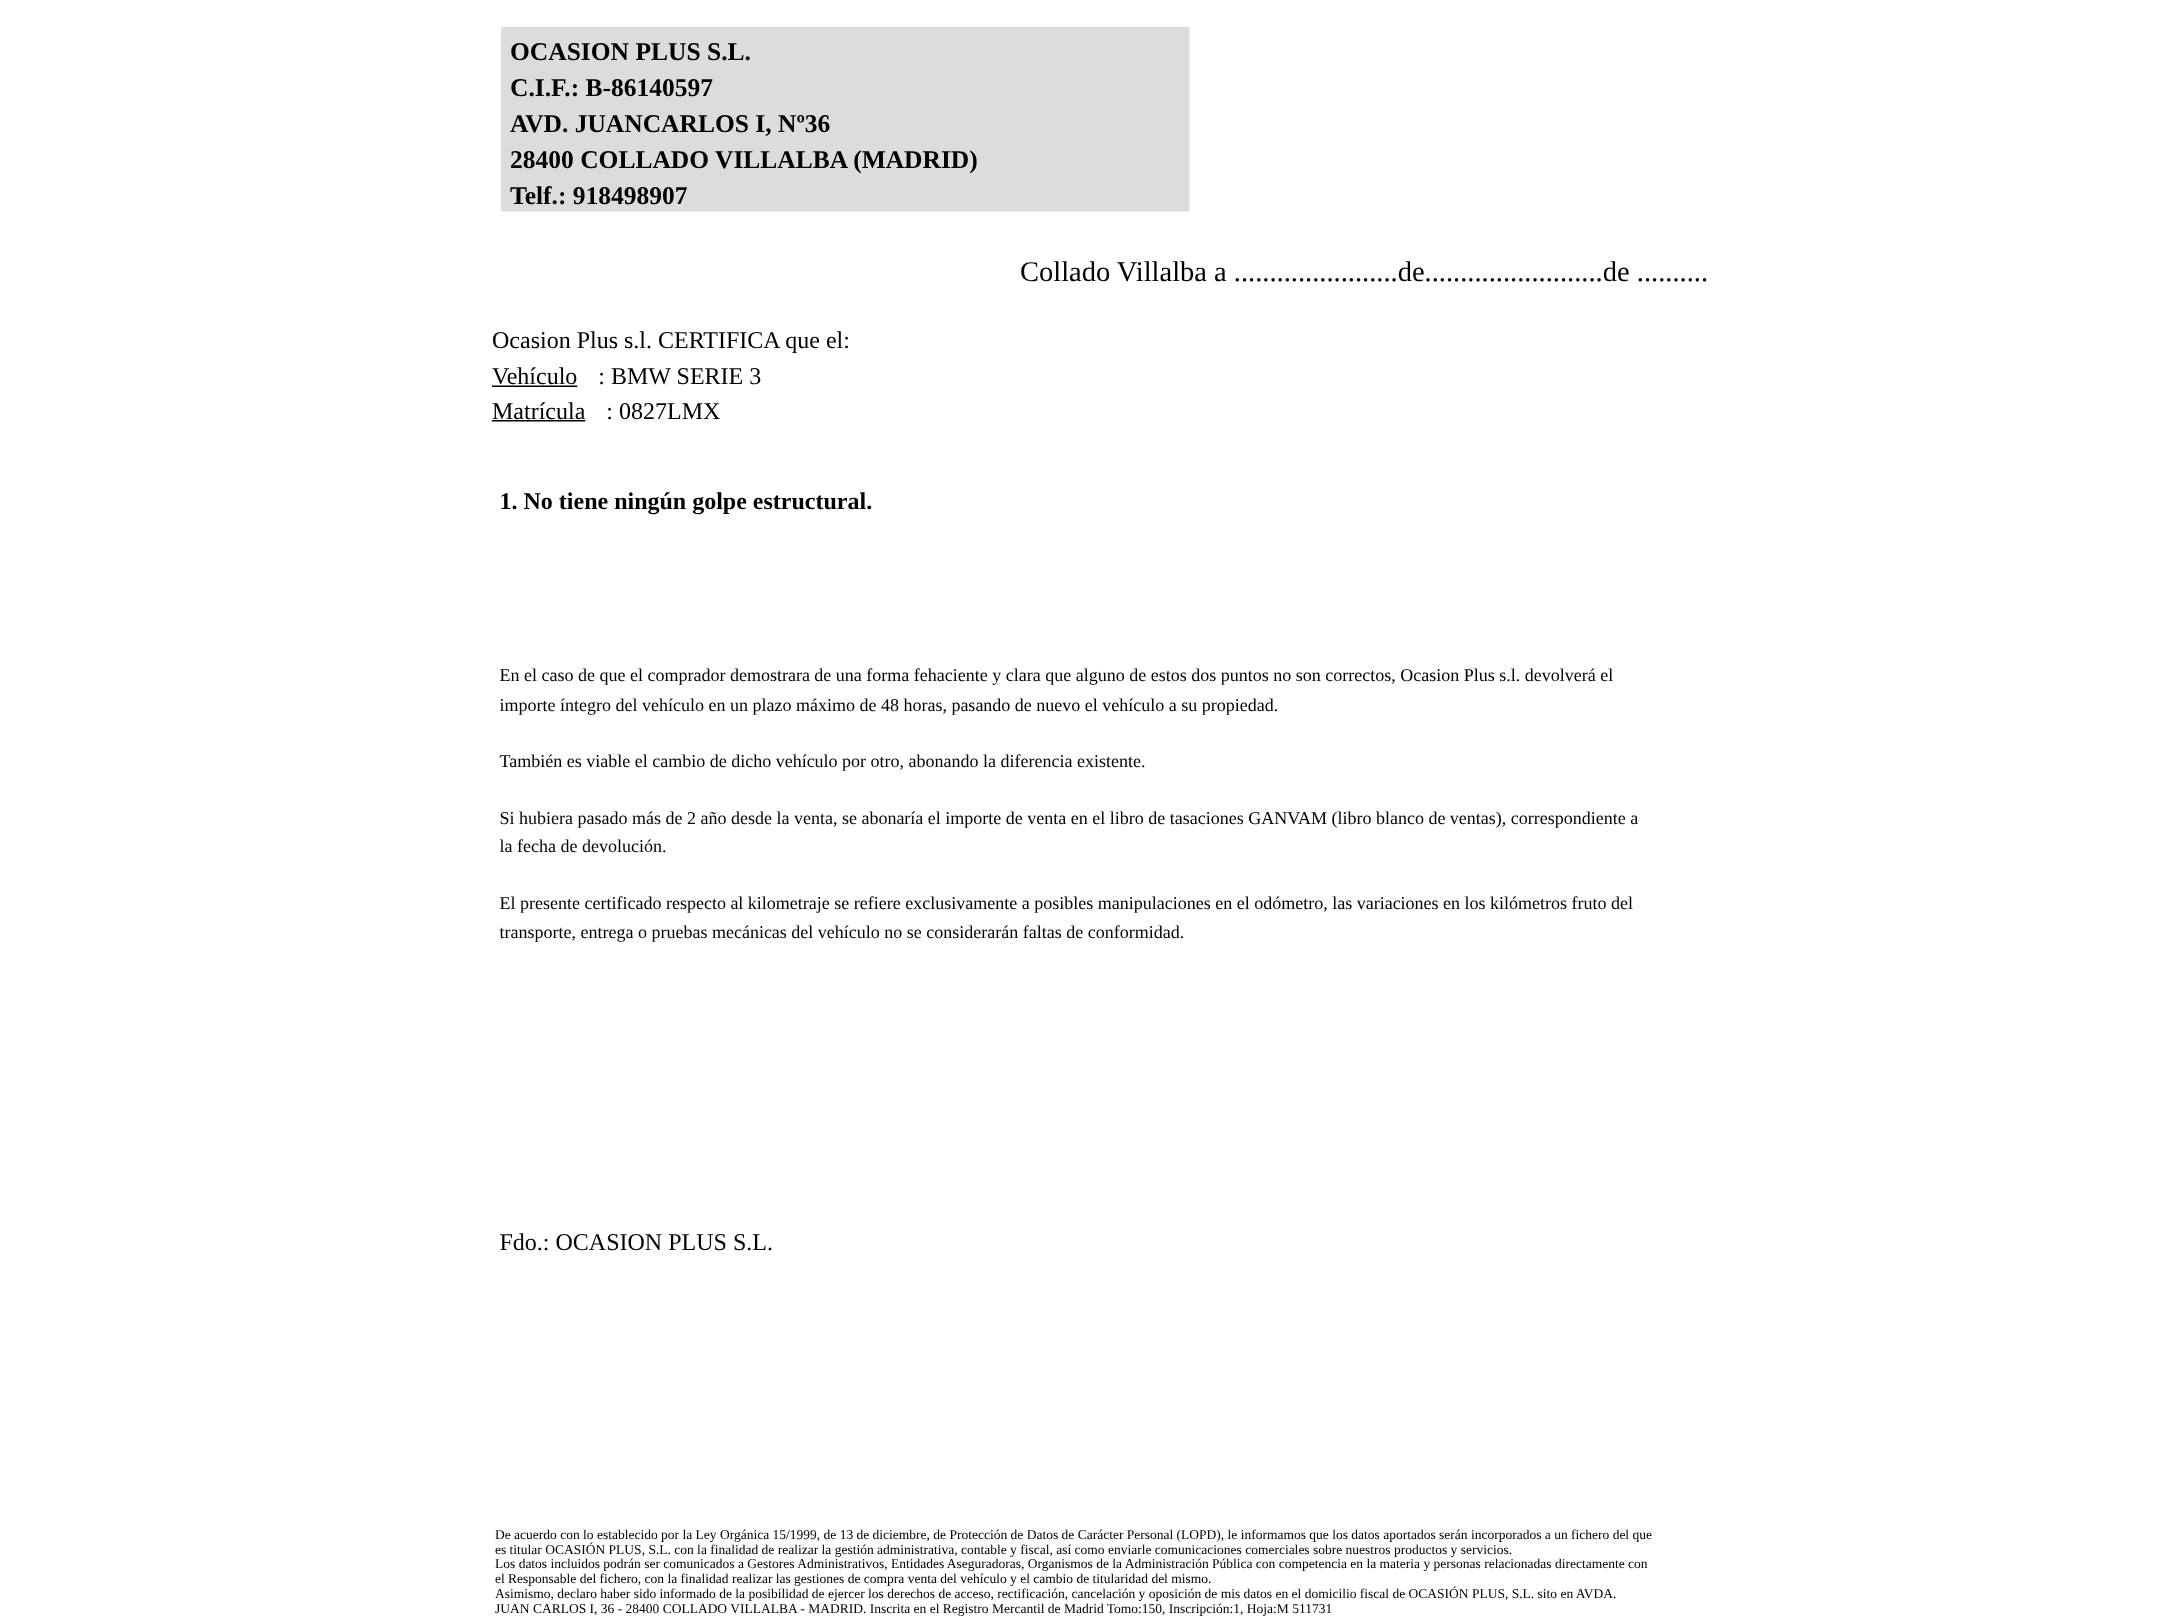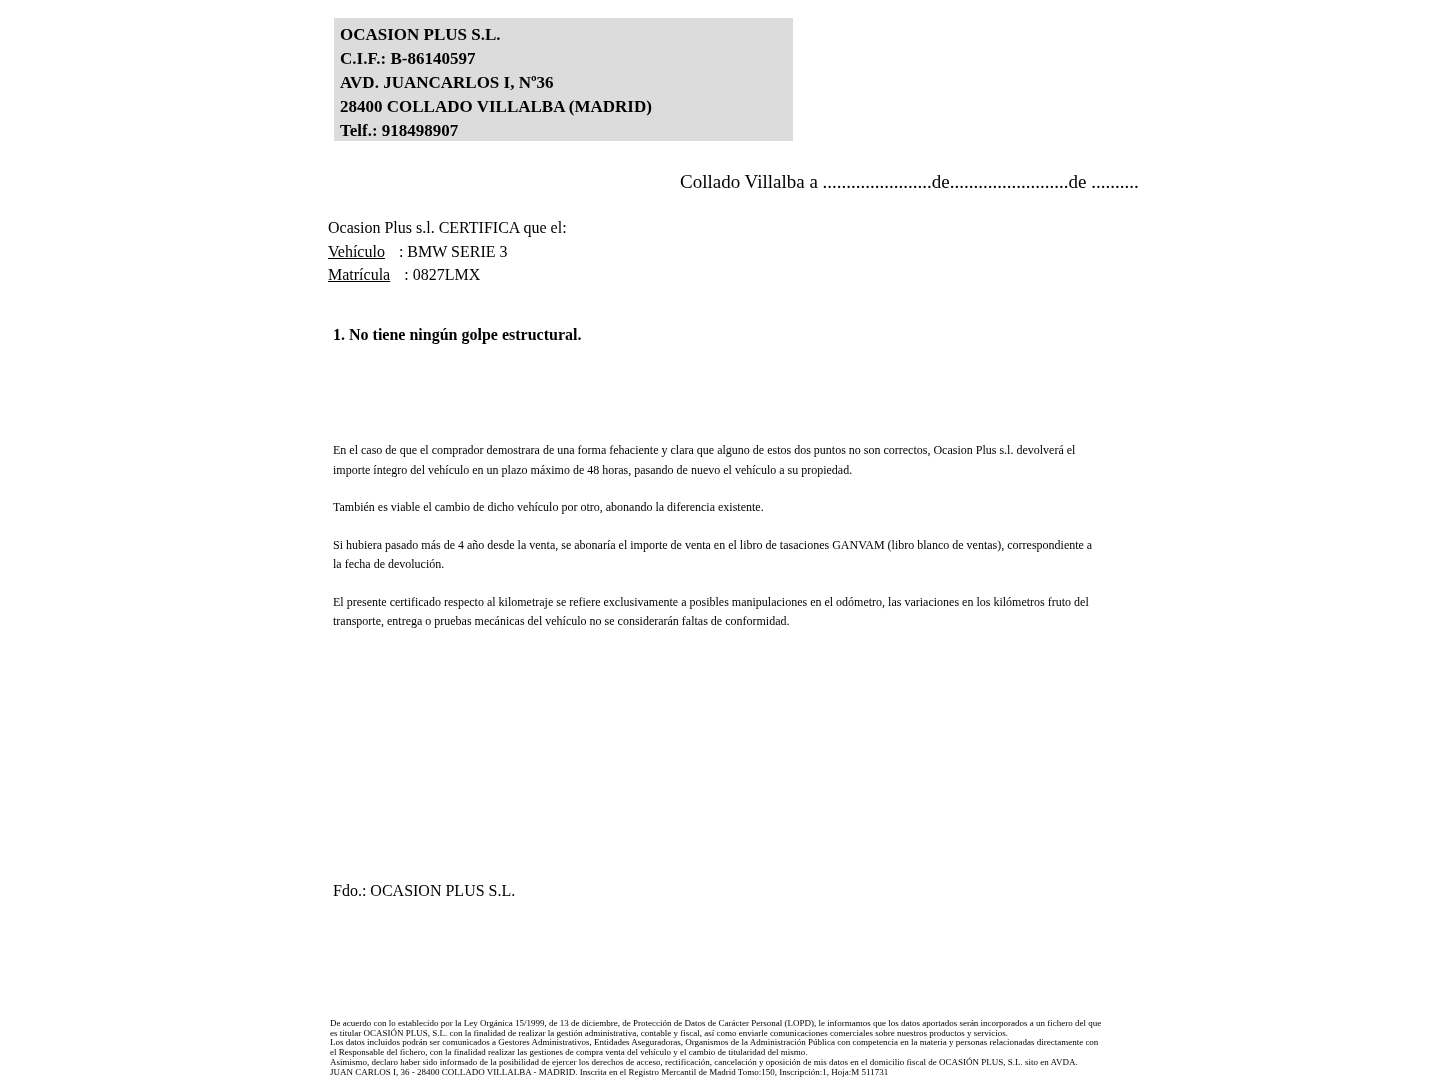--- a/index.html
+++ b/index.html
@@ -58,21 +58,21 @@
     left: 333px;
     top: 441px;
     width: 766px;
     font-size: 12px;
     line-height: 19.5px;
   }
   .body-block p { margin-bottom: 18px; }
   .signature {
     position: absolute;
     left: 333px;
-    top: 882px;
+    top: 820px;
     font-size: 16px;
   }
   .legal-block {
     position: absolute;
     left: 330px;
     top: 1019px;
     width: 772px;
     font-size: 9px;
     line-height: 9.7px;
   }
@@ -102,21 +102,21 @@
     </div>
   </div>
 
   <div class="points-block">
     <div class="point">1. No tiene ningún golpe estructural.</div>
   </div>
 
   <div class="body-block">
     <p>En el caso de que el comprador demostrara de una forma fehaciente y clara que alguno de estos dos puntos no son correctos, Ocasion Plus s.l. devolverá el importe íntegro del vehículo en un plazo máximo de 48 horas, pasando de nuevo el vehículo a su propiedad.</p>
     <p>También es viable el cambio de dicho vehículo por otro, abonando la diferencia existente.</p>
-    <p>Si hubiera pasado más de 4 año desde la venta, se abonaría el importe de venta en el libro de tasaciones GANVAM (libro blanco de ventas), correspondiente a la fecha de devolución.</p>
+    <p>Si hubiera pasado más de 2 año desde la venta, se abonaría el importe de venta en el libro de tasaciones GANVAM (libro blanco de ventas), correspondiente a la fecha de devolución.</p>
     <p>El presente certificado respecto al kilometraje se refiere exclusivamente a posibles manipulaciones en el odómetro, las variaciones en los kilómetros fruto del transporte, entrega o pruebas mecánicas del vehículo no se considerarán faltas de conformidad.</p>
   </div>
 
   <div class="signature">Fdo.: OCASION PLUS S.L.</div>
 
   <div class="legal-block">
     <div>De acuerdo con lo establecido por la Ley Orgánica 15/1999, de 13 de diciembre, de Protección de Datos de Carácter Personal (LOPD), le informamos que los datos aportados serán incorporados a un fichero del que es titular OCASIÓN PLUS, S.L. con la finalidad de realizar la gestión administrativa, contable y fiscal, así como enviarle comunicaciones comerciales sobre nuestros productos y servicios.</div>
     <div>Los datos incluidos podrán ser comunicados a Gestores Administrativos, Entidades Aseguradoras, Organismos de la Administración Pública con competencia en la materia y personas relacionadas directamente con el Responsable del fichero, con la finalidad realizar las gestiones de compra venta del vehículo y el cambio de titularidad del mismo.</div>
     <div>Asimismo, declaro haber sido informado de la posibilidad de ejercer los derechos de acceso, rectificación, cancelación y oposición de mis datos en el domicilio fiscal de OCASIÓN PLUS, S.L. sito en AVDA. JUAN CARLOS I, 36 - 28400 COLLADO VILLALBA - MADRID. Inscrita en el Registro Mercantil de Madrid Tomo:150, Inscripción:1, Hoja:M 511731</div>
   </div>

